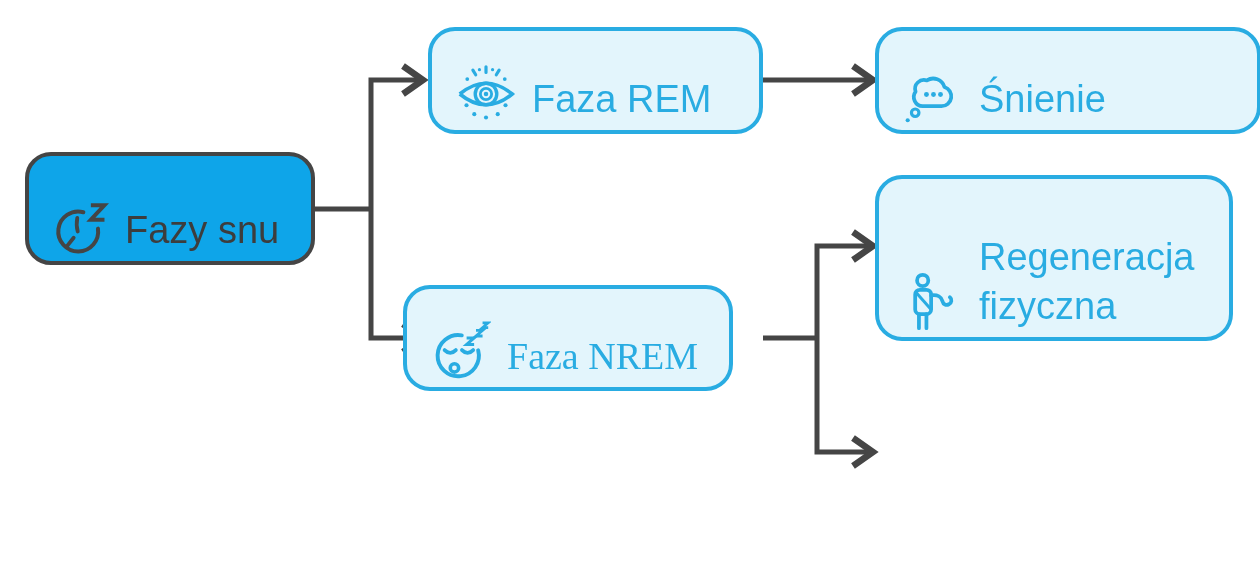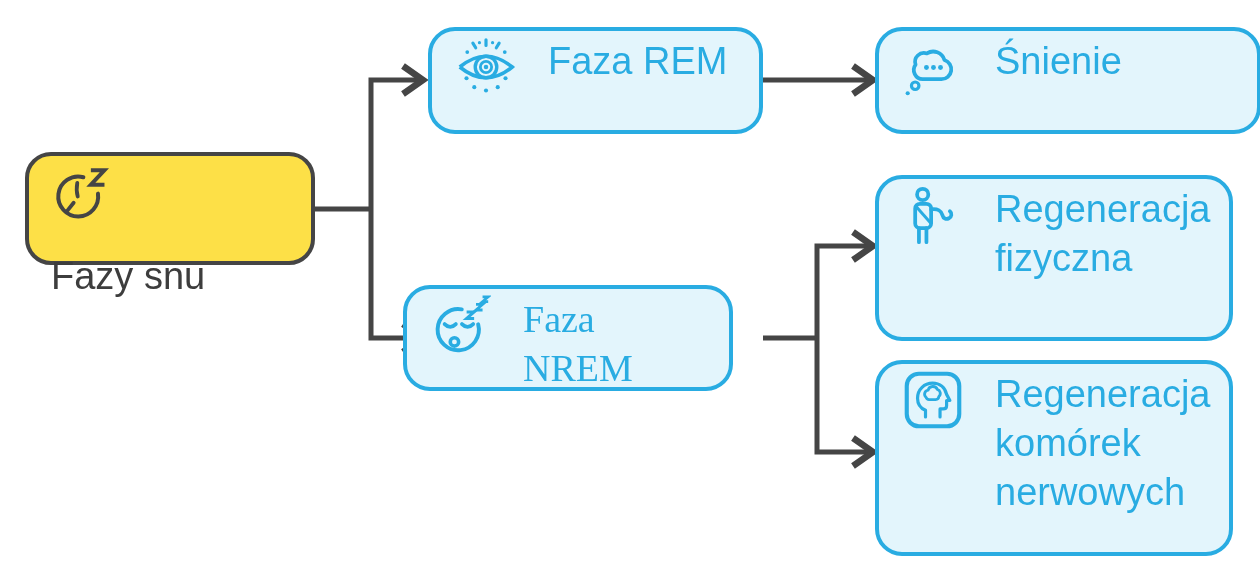--- a/index.html
+++ b/index.html
@@ -13,33 +13,33 @@
     overflow: hidden;
   }
   .edges { position: absolute; left: 0; top: 0; width: 1260px; height: 576px; }
   .edges path { stroke: #454545; fill: none; }
   .edges .shaft { stroke-width: 5; stroke-linecap: butt; stroke-linejoin: miter; }
   .edges .head  { stroke-width: 6.5; stroke-linecap: butt; stroke-linejoin: miter; }
 
   .node {
     position: absolute;
     display: flex;
-    align-items: flex-start;
+    align-items: flex-end;
     box-sizing: border-box;
     border-radius: 27px;
     border: 4px solid;
     padding: 6px 16px 6px 24px;
-    gap: 32px;
+    gap: 16px;
   }
   .node .icon { flex: 0 0 auto; display: flex; align-items: center; }
   .node .icon svg { display: block; }
   .node .label { font-size: 38px; line-height: 49px; font-weight: 500; letter-spacing: 0px; }
 
   .n-root   { left: 25px;  top: 152px; width: 290px; height: 113px;
-              background: #fde047; border-color: #454545; border-radius: 26px; padding-left: 22px; flex-direction: column; }
+              background: #0ea5e9; border-color: #454545; border-radius: 26px; padding-left: 22px; }
   .n-root .label { color: #3D3D3D; }
   .n-root .icon  { color: #454545; }
 
   .blue { background: #E3F5FC; border-color: #29ACE2; }
   .blue .label { color: #29ACE2; }
   .blue .icon  { color: #29ACE2; }
 
   .n-rem      { left: 428px; top: 27px;  width: 335px; height: 107px; }
   .n-snienie  { left: 875px; top: 27px;  width: 386px; height: 107px; }
   .n-nrem     { left: 403px; top: 285px; width: 330px; height: 106px; font-family: Liberation Serif, serif; }
@@ -140,24 +140,14 @@
         <circle cx="21" cy="10" r="6" stroke-width="4"></circle>
         <rect x="13" y="20" width="17" height="26" rx="5" stroke-width="4"></rect>
         <path d="M14 23 L29 40" stroke-width="3.2" stroke-linecap="round"></path>
         <path d="M30 26 C37 25 41 28 42 32 C43 36 46 37 49 35.5 C52 34 52.5 30 50 28" stroke-width="4" stroke-linecap="round"></path>
         <path d="M17 46 V61 M25 46 V61" stroke-width="4" stroke-linecap="round"></path>
       </svg>
     </span>
     <span class="label">Regeneracja fizyczna</span>
   </div>
 
-  <div class="node blue n-nerw">
-    <span class="icon">
-      <svg width="60" height="60" viewBox="0 0 64 64" fill="none" stroke="currentColor">
-        <rect x="4" y="4" width="56" height="56" rx="13" stroke-width="4.4"></rect>
-        <path d="M24 50 V43 C18.5 40.5 15.5 35.5 15.5 30 C15.5 20.5 23 14 31.5 14 C39.5 14 45 19 46.5 26 L50 32.5 H46.5 V38 C46.5 40.2 45 41.5 42.8 41.5 H39.5 V50" stroke-width="3.4" stroke-linecap="round" stroke-linejoin="round"></path>
-        <path d="M24.5 29 a4.3 4.3 0 0 1 2.3 -7.5 a5.2 5.2 0 0 1 9.8 -0.8 a4.4 4.4 0 0 1 1.6 7.6 a3.4 3.4 0 0 1 -3.4 3.2 h-6.6 a3.6 3.6 0 0 1 -3.7 -2.5 z" stroke-width="3" stroke-linejoin="round"></path>
-      </svg>
-    </span>
-    <span class="label">Regeneracja komórek nerwowych</span>
-  </div>
 
 </div>
 
 </body></html>

